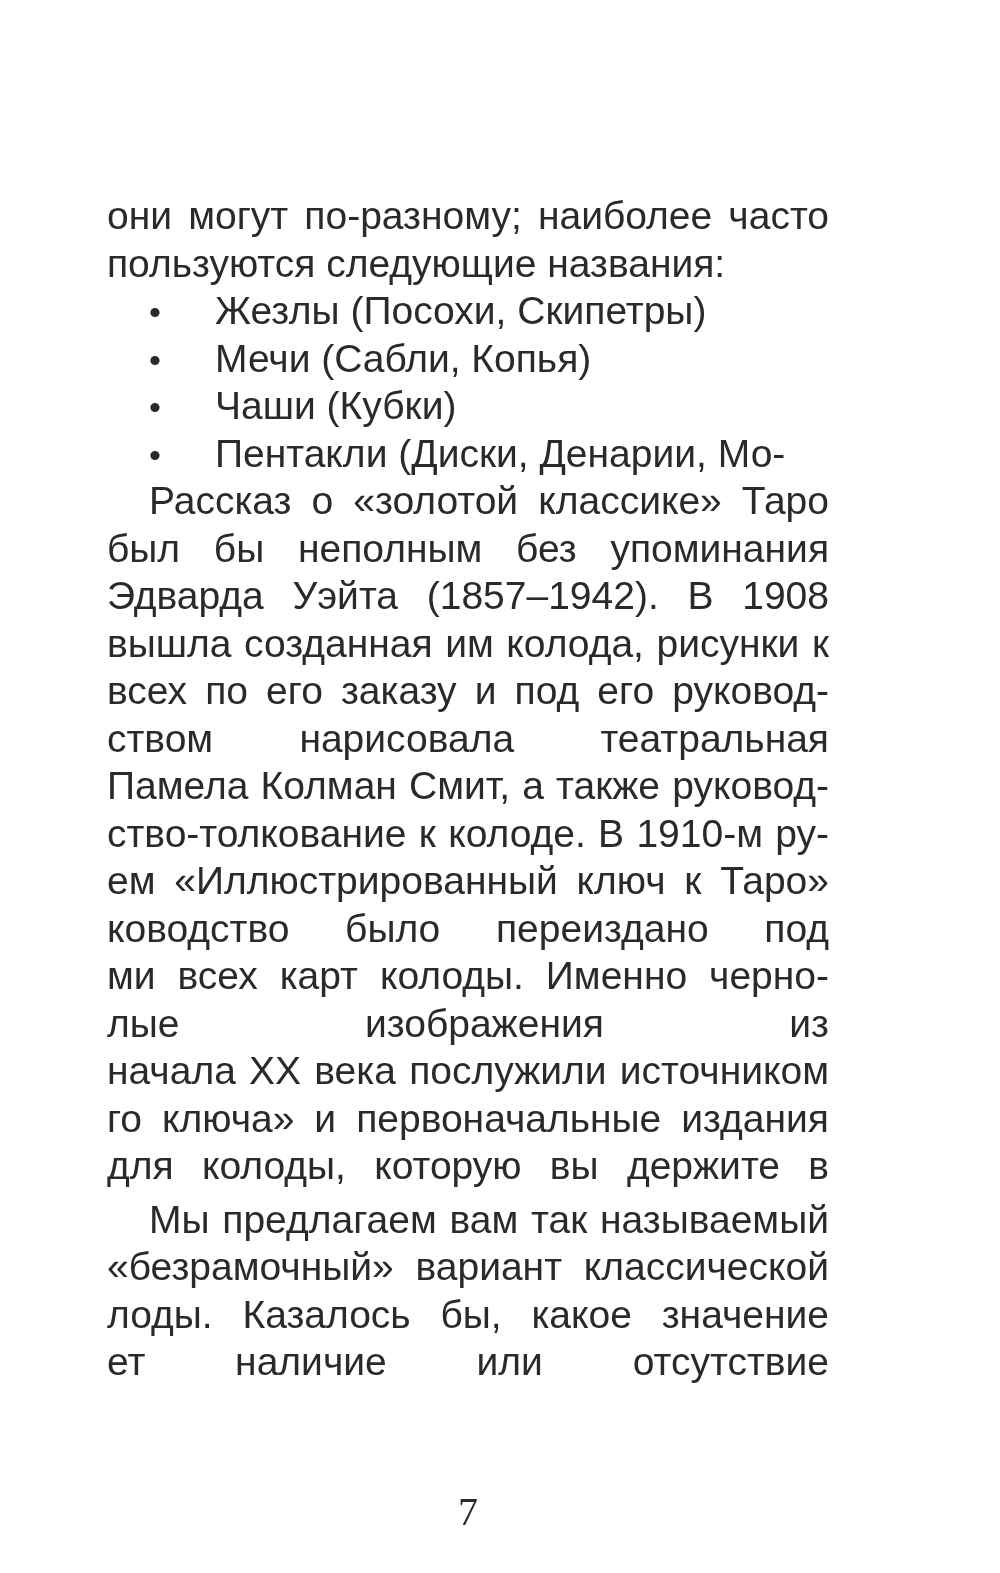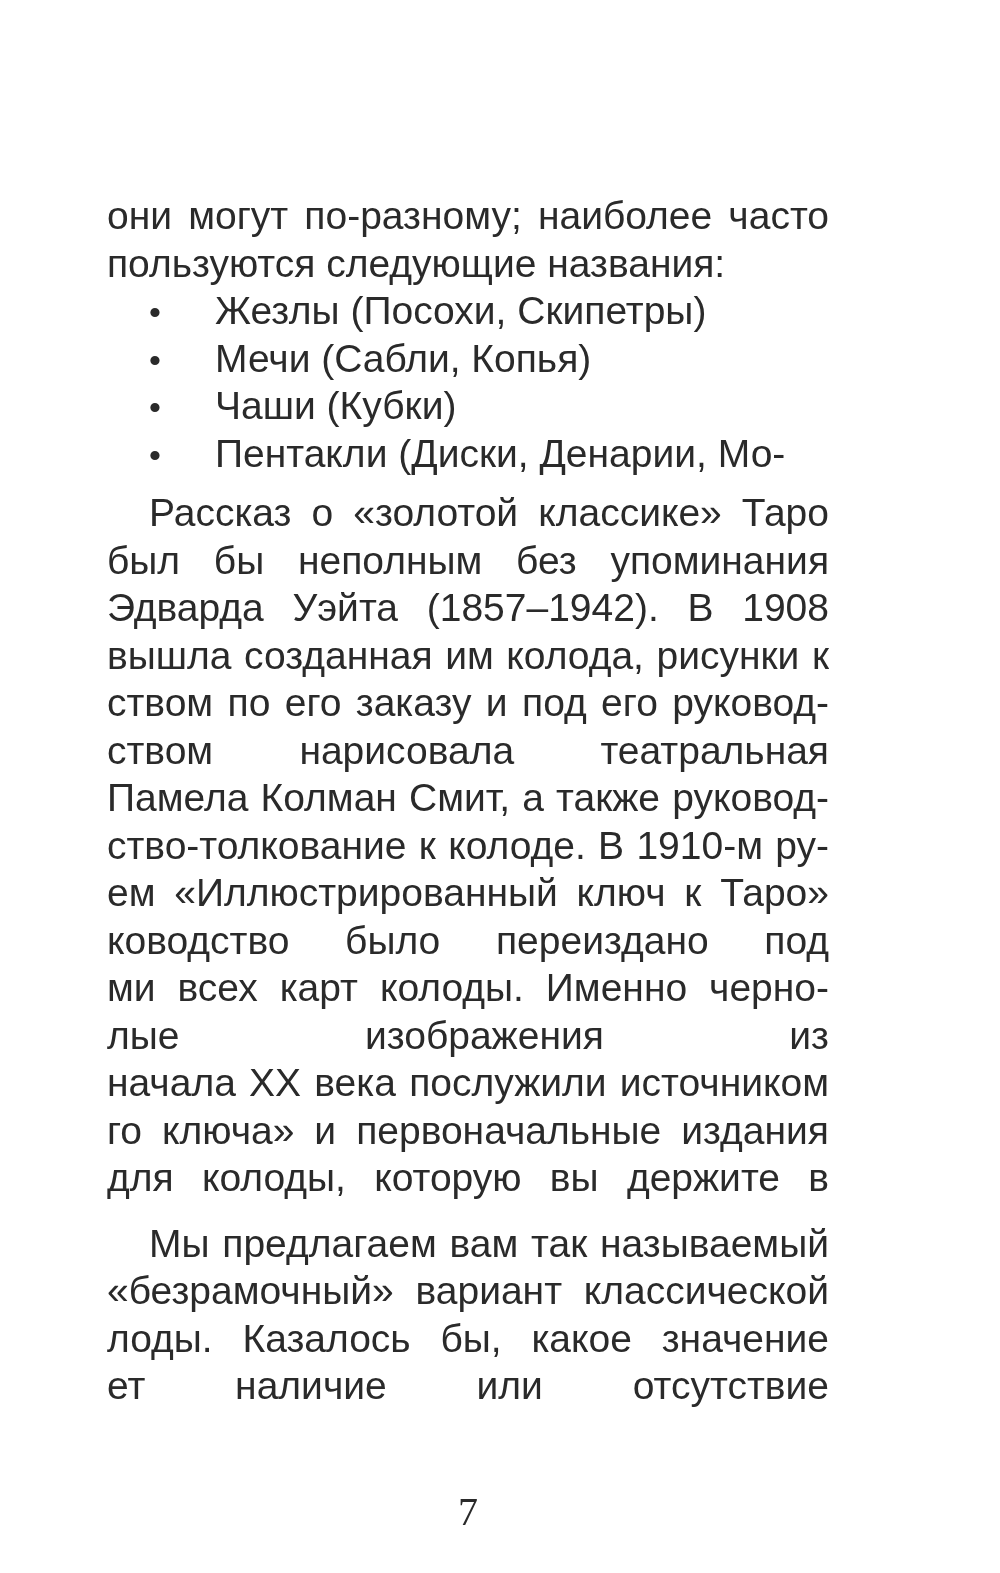--- a/index.html
+++ b/index.html
@@ -4,21 +4,21 @@
 <style>
   html, body { margin: 0; padding: 0; background: #ffffff; }
   body { width: 1000px; height: 1573px; position: relative; overflow: hidden; }
   .page {
     position: absolute; left: 107px; top: 192px; width: 722px;
     font-family: Liberation Sans, sans-serif;
     font-size: 39px; line-height: 47.5px; color: #2a2a2a;
   }
   .line { display: block; white-space: nowrap; height: 47.5px; }
   .line.justify { text-align: justify; text-align-last: justify; white-space: normal; overflow: hidden; }
-  .indent { padding-left: 42px; margin-top: 12px; }
+  .indent { padding-left: 42px; }
   .bullet-line { display: flex; align-items: baseline; height: 47.5px; }
   .bullet { width: 108px; padding-left: 42px; box-sizing: border-box; font-size: 34px; }
   .bullet-text { white-space: nowrap; }
   .bullet-cont { padding-left: 108px; }
   .gap { height: 6px; }
   .page-number {
     position: absolute; left: 0; width: 936px; top: 1488px; text-align: center;
     font-family: "Liberation Serif", "DejaVu Serif", serif; font-size: 40px; color: #2a2a2a;
   }
 </style>
@@ -46,21 +46,21 @@
       <span class="bullet">•</span>
       <span class="bullet-text">Пентакли (Диски, Денарии, Мо-</span>
     </div>
   </div>
 
   <div>
     <span class="line justify indent">Рассказ о «золотой классике» Таро</span>
     <span class="line justify">был бы неполным без упоминания Артура</span>
     <span class="line justify">Эдварда Уэйта (1857–1942). В 1908 году</span>
     <span class="line justify">вышла созданная им колода, рисунки к ко-</span>
-    <span class="line justify">ством по его заказу и под его руковод-</span>
+    <span class="line justify">всех по его заказу и под его руковод-</span>
     <span class="line justify">ством нарисовала театральная художница</span>
     <span class="line justify">Памела Колман Смит, а также руковод-</span>
     <span class="line justify">ство-толкование к колоде. В 1910-м ру-</span>
     <span class="line justify">ем «Иллюстрированный ключ к Таро»</span>
     <span class="line justify">ководство было переиздано под названи-</span>
     <span class="line justify">ми всех карт колоды. Именно черно-бе-</span>
     <span class="line justify">лые изображения из «Иллюстрированно-</span>
     <span class="line justify">начала XX века послужили источником</span>
     <span class="line justify">го ключа» и первоначальные издания карт</span>
     <span class="line justify">для колоды, которую вы держите в руках.</span>

